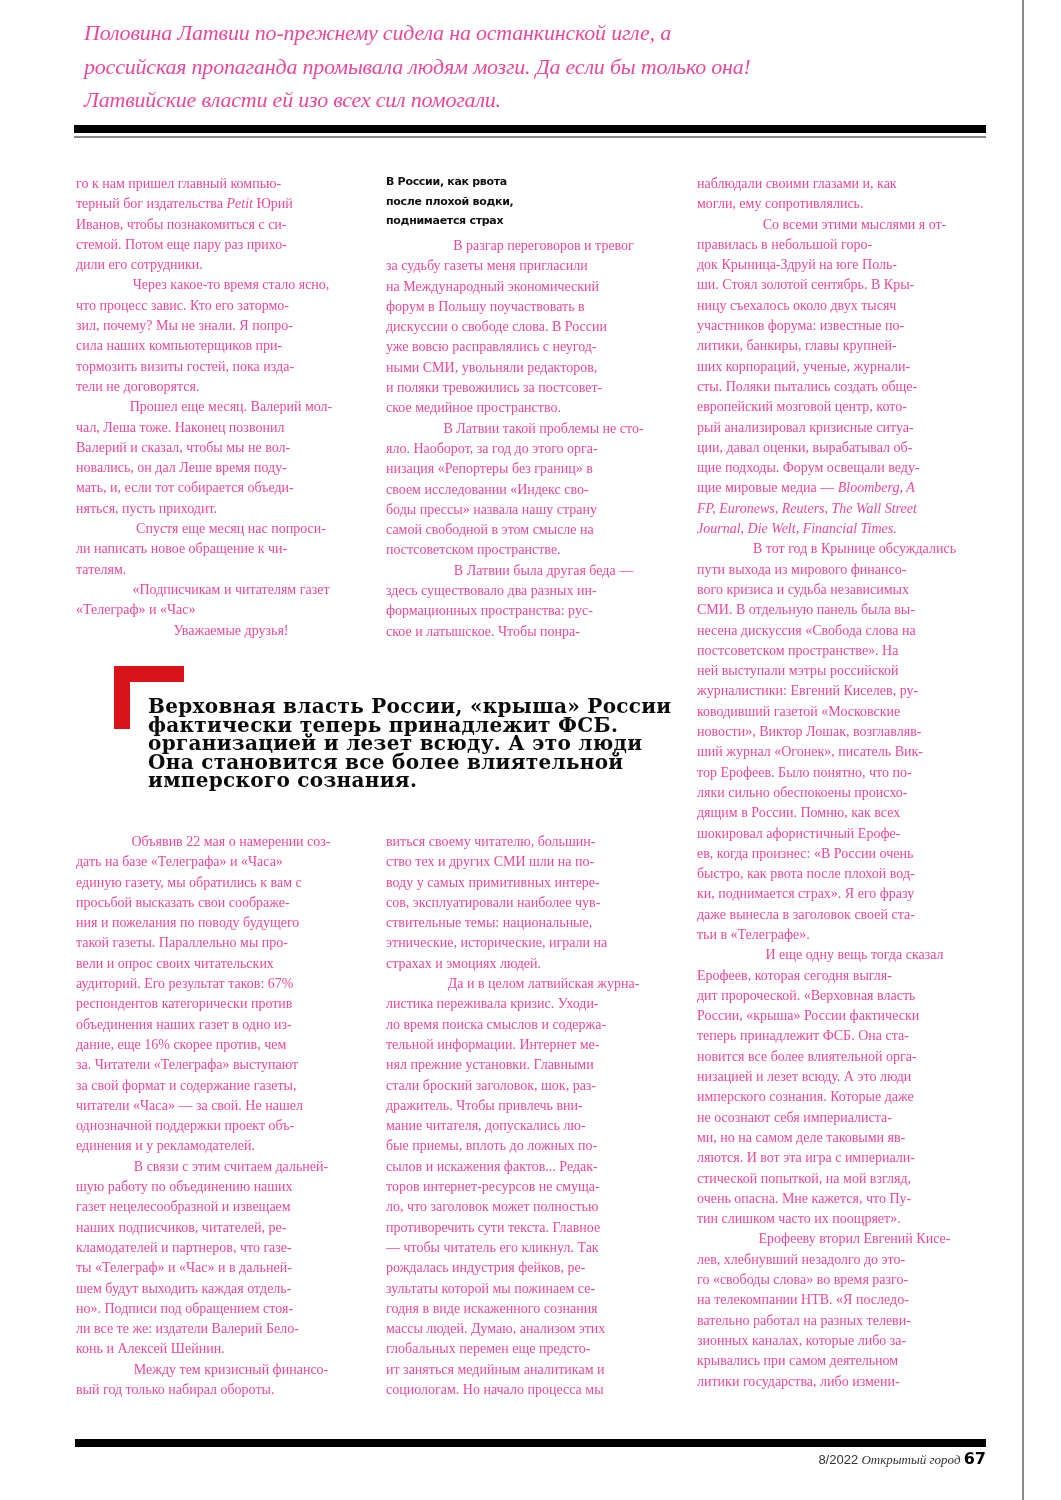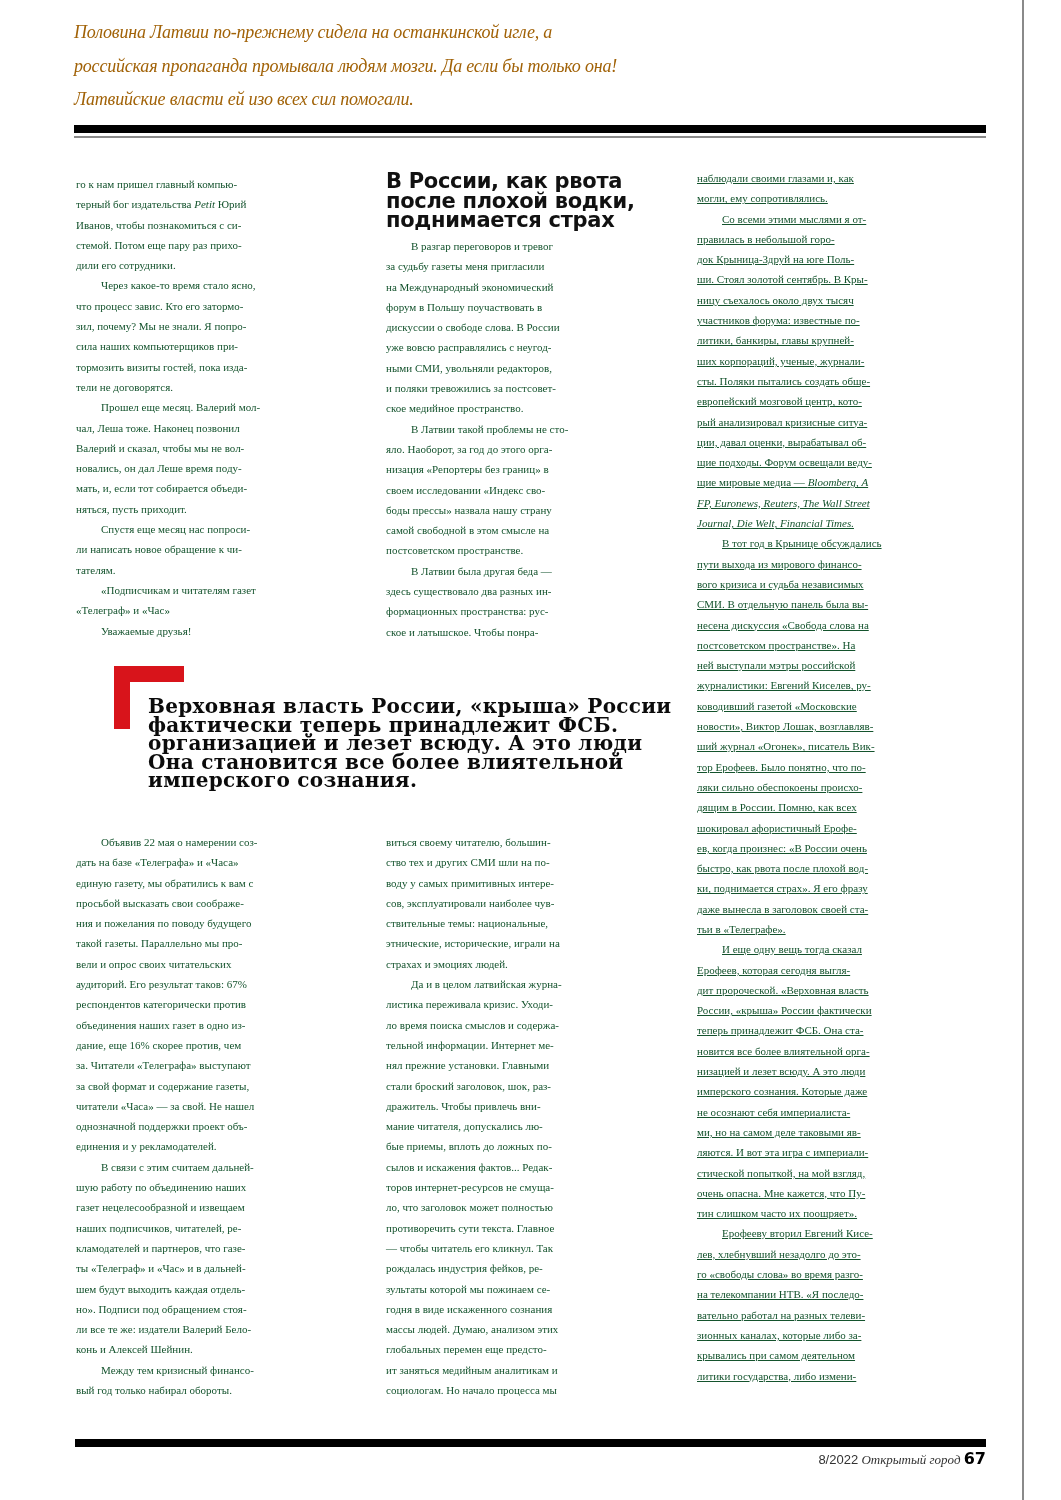--- a/index.html
+++ b/index.html
@@ -1,28 +1,28 @@
 <!DOCTYPE html>
 <html><head>
 <meta charset="utf-8">
 <style>
   html, body { margin: 0; padding: 0; background: #ffffff; }
   body { width: 1061px; height: 1500px; position: relative; overflow: hidden; font-family: "Liberation Serif", "DejaVu Serif", serif; color: #1a1a1a; }
   .page-edge { position: absolute; left: 1022px; top: 0; width: 2px; height: 1500px; background: #8a8a8a; }
-  .lead { position: absolute; left: 74px; top: 16px; width: 920px; font-family: "Liberation Serif", serif; font-style: italic; font-size: 18px; line-height: 33.5px; color: #a16207; letter-spacing: -0.2px; }
+  .lead { position: absolute; left: 84px; top: 16px; width: 920px; font-family: "Liberation Serif", serif; font-style: italic; font-size: 22px; line-height: 33.5px; color: #ec4899; letter-spacing: -0.2px; }
   .lead .l { display: block; white-space: nowrap; }
   .rule-thick { position: absolute; left: 74px; top: 125px; width: 912px; height: 8px; background: #000; }
   .rule-thin { position: absolute; left: 74px; top: 136px; width: 912px; height: 2px; background: #8a8a8a; }
-  .col { position: absolute; font-size: 11px; line-height: 20.3px; color: #14532d; }
+  .col { position: absolute; font-size: 14px; line-height: 20.3px; color: #ec4899; }
   .col .ln { display: block; white-space: nowrap; overflow: visible; }
-  .col .ind { padding-left: 25px; }
+  .col .ind { padding-left: 25px; text-align: center; }
   .c1 { left: 76px; width: 285px; }
   .c2 { left: 386px; width: 290px; }
   .c3 { left: 697px; width: 290px; }
-  .subhead { position: absolute; left: 386px; top: 172px; width: 290px; font-family: "DejaVu Sans", sans-serif; font-weight: bold; font-size: 21px; line-height: 19.5px; color: #111; letter-spacing: -0.3px; }
+  .subhead { position: absolute; left: 386px; top: 172px; width: 290px; font-family: "DejaVu Sans", sans-serif; font-weight: bold; font-size: 11px; line-height: 19.5px; color: #111; letter-spacing: -0.3px; }
   .subhead .ln { display: block; white-space: nowrap; }
   .it { font-style: italic; }
   .pull-bar-h { position: absolute; left: 114px; top: 666px; width: 70px; height: 16px; background: #d8141b; }
   .pull-bar-v { position: absolute; left: 114px; top: 666px; width: 16px; height: 63px; background: #d8141b; }
   .pull { position: absolute; left: 148px; top: 697px; width: 470px; font-family: "DejaVu Serif", serif; font-weight: bold; font-size: 20px; line-height: 18.5px; color: #0b0b0b; letter-spacing: 0.3px; }
   .pull .ln { display: block; white-space: nowrap; }
   .rule-bottom { position: absolute; left: 75px; top: 1439px; width: 911px; height: 8px; background: #000; }
   .footer { position: absolute; right: 75px; top: 1449px; font-size: 13px; color: #333; white-space: nowrap; }
   .footer .issue { font-family: "Liberation Sans", sans-serif; }
   .footer .mag { font-family: "Liberation Serif", serif; font-style: italic; }
@@ -90,21 +90,21 @@
     <span class="ln">своем исследовании «Индекс сво-</span>
     <span class="ln">боды прессы» назвала нашу страну</span>
     <span class="ln">самой свободной в этом смысле на</span>
     <span class="ln">постсоветском пространстве.</span>
     <span class="ln ind">В Латвии была другая беда —</span>
     <span class="ln">здесь существовало два разных ин-</span>
     <span class="ln">формационных пространства: рус-</span>
     <span class="ln">ское и латышское. Чтобы понра-</span>
   </div>
 
-<div class="col c3" id="col3" style="top:168px;text-decoration:underline;">
+<div class="col c3" id="col3" style="top:174px;">
     <span class="ln">наблюдали своими глазами и, как</span>
     <span class="ln">могли, ему сопротивлялись.</span>
     <span class="ln ind">Со всеми этими мыслями я от-</span>
     <span class="ln">правилась в небольшой горо-</span>
     <span class="ln">док Крыница-Здруй на юге Поль-</span>
     <span class="ln">ши. Стоял золотой сентябрь. В Кры-</span>
     <span class="ln">ницу съехалось около двух тысяч</span>
     <span class="ln">участников форума: известные по-</span>
     <span class="ln">литики, банкиры, главы крупней-</span>
     <span class="ln">ших корпораций, ученые, журнали-</span>

